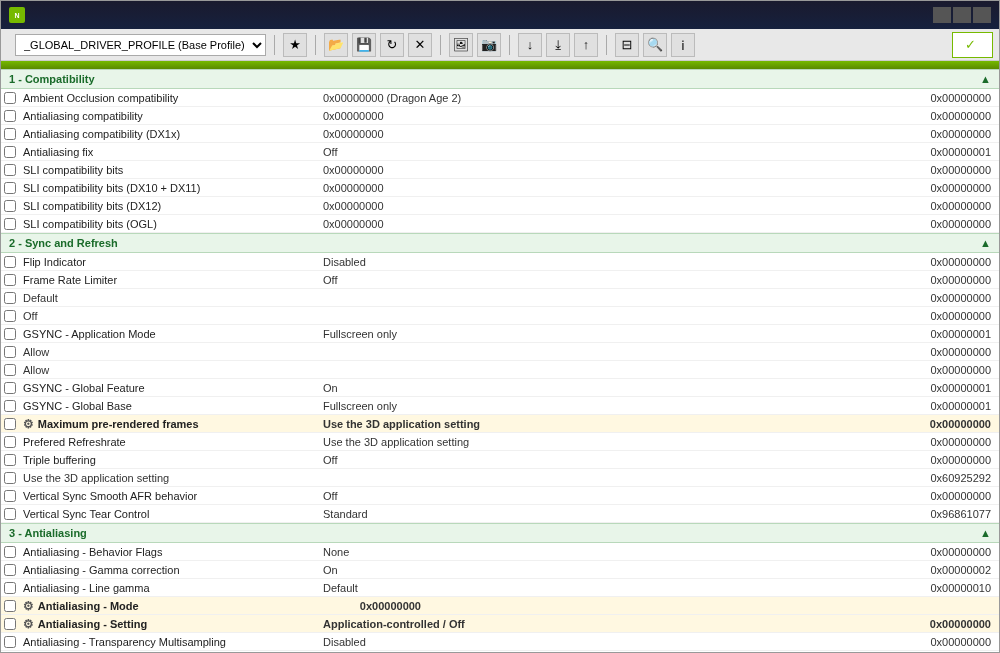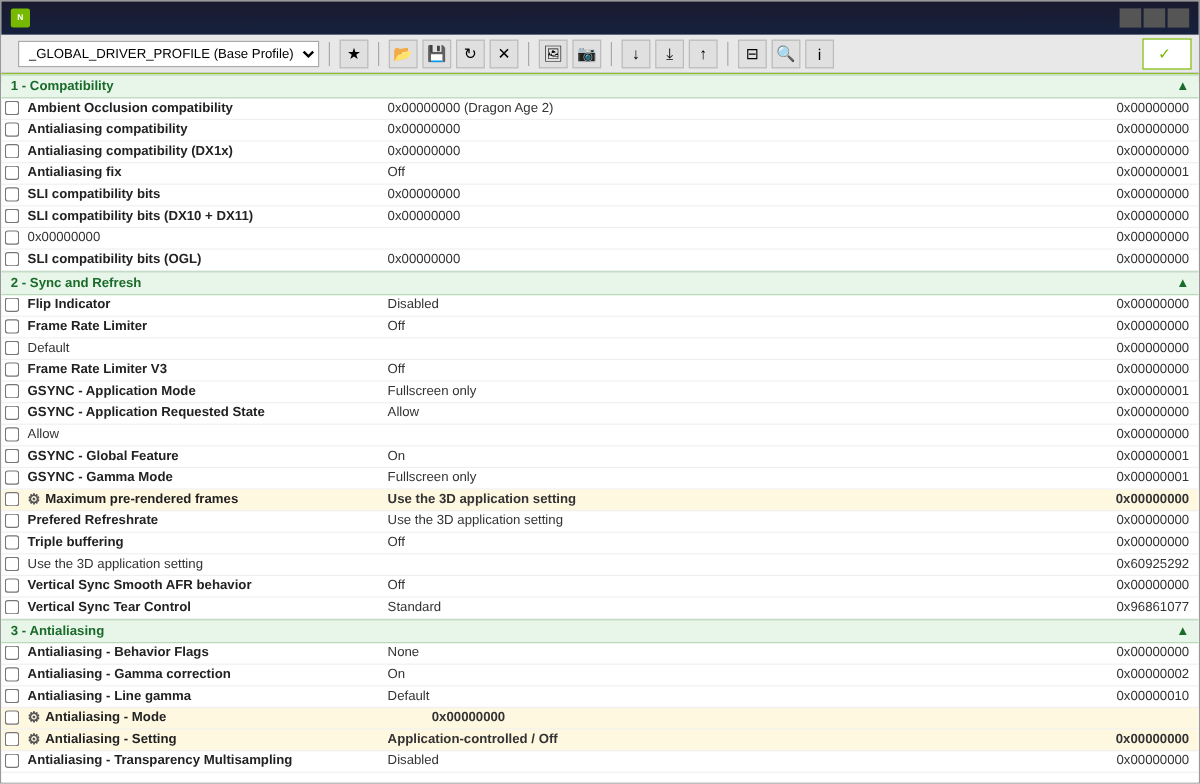--- a/index.html
+++ b/index.html
@@ -101,21 +101,20 @@
     
     #green-bar {
       height: 8px;
       background: linear-gradient(to bottom, #76b900, #5a8a00);
     }
 
     
     #content-area {
       display: flex;
       height: calc(653px - 28px - 32px - 8px);
-      align-items: center;
     }
 
     
     #settings-container {
       flex: 1;
       overflow-y: scroll;
       overflow-x: hidden;
       background: white;
     }
 
@@ -155,21 +154,21 @@
       display: flex; align-items: center; justify-content: center;
     }
     .col-check input[type=checkbox] {
       width: 12px; height: 12px; cursor: pointer;
     }
     .col-name {
       flex: 0 0 300px;
       padding: 0 4px;
       color: #222;
       font-size: 11px;
-      display: flex; align-items: center; gap: 4px; font-weight: bold;
+      display: flex; align-items: center; gap: 4px;
     }
     .col-name .gear-icon {
       color: #555;
       font-size: 12px;
     }
     .col-value {
       flex: 1;
       padding: 0 4px;
       color: #333;
       font-size: 11px;
@@ -285,20 +284,21 @@
           <input type="checkbox" style="">
         </div>
         <div class="col-name">SLI compatibility bits (DX10 + DX11)</div>
         <div class="col-value">0x00000000</div>
         <div class="col-hex">0x00000000</div>
       </div>
       <div class="settings-row">
         <div class="col-check">
           <input type="checkbox" style="">
         </div>
+        <div class="col-name">SLI compatibility bits (DX12)</div>
         <div class="col-value">0x00000000</div>
         <div class="col-hex">0x00000000</div>
       </div>
       <div class="settings-row">
         <div class="col-check">
           <input type="checkbox" style="">
         </div>
         <div class="col-name">SLI compatibility bits (OGL)</div>
         <div class="col-value">0x00000000</div>
         <div class="col-hex">0x00000000</div>
@@ -327,37 +327,35 @@
         <div class="col-check">
           <input type="checkbox" style="">
         </div>
         <div class="col-value">Default</div>
         <div class="col-hex">0x00000000</div>
       </div>
       <div class="settings-row">
         <div class="col-check">
           <input type="checkbox" style="">
         </div>
-        <div class="col-name">Frame Rate Limiter V3</div>
         <div class="col-value">Off</div>
         <div class="col-hex">0x00000000</div>
       </div>
       <div class="settings-row">
         <div class="col-check">
           <input type="checkbox" style="">
         </div>
         <div class="col-name">GSYNC - Application Mode</div>
         <div class="col-value">Fullscreen only</div>
         <div class="col-hex">0x00000001</div>
       </div>
       <div class="settings-row">
         <div class="col-check">
           <input type="checkbox" style="">
         </div>
-        <div class="col-name">GSYNC - Application Requested State</div>
         <div class="col-value">Allow</div>
         <div class="col-hex">0x00000000</div>
       </div>
       <div class="settings-row">
         <div class="col-check">
           <input type="checkbox" style="">
         </div>
         <div class="col-value">Allow</div>
         <div class="col-hex">0x00000000</div>
       </div>
@@ -366,21 +364,21 @@
           <input type="checkbox" style="">
         </div>
         <div class="col-name">GSYNC - Global Feature</div>
         <div class="col-value">On</div>
         <div class="col-hex">0x00000001</div>
       </div>
       <div class="settings-row">
         <div class="col-check">
           <input type="checkbox" style="">
         </div>
-        <div class="col-name">GSYNC - Gamma Mode</div>
+        <div class="col-name">GSYNC - Global Base</div>
         <div class="col-value">Fullscreen only</div>
         <div class="col-hex">0x00000001</div>
       </div>
       <div class="settings-row highlighted">
         <div class="col-check">
           <input type="checkbox" style="">
         </div>
         <div class="col-name"><span class="gear-icon">⚙</span>Maximum pre-rendered frames</div>
         <div class="col-value">Use the 3D application setting</div>
         <div class="col-hex bold">0x00000000</div>

